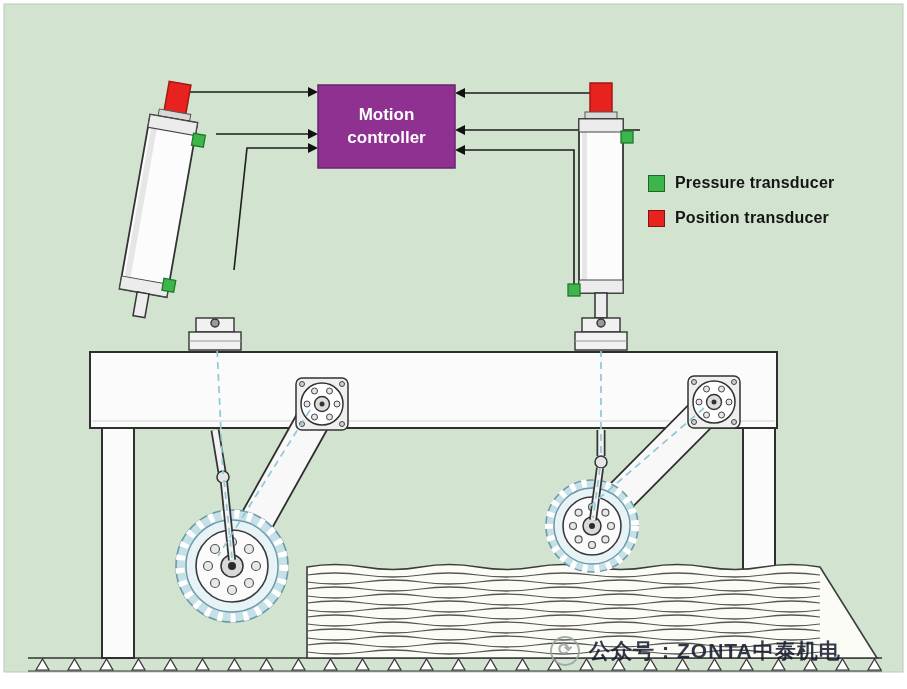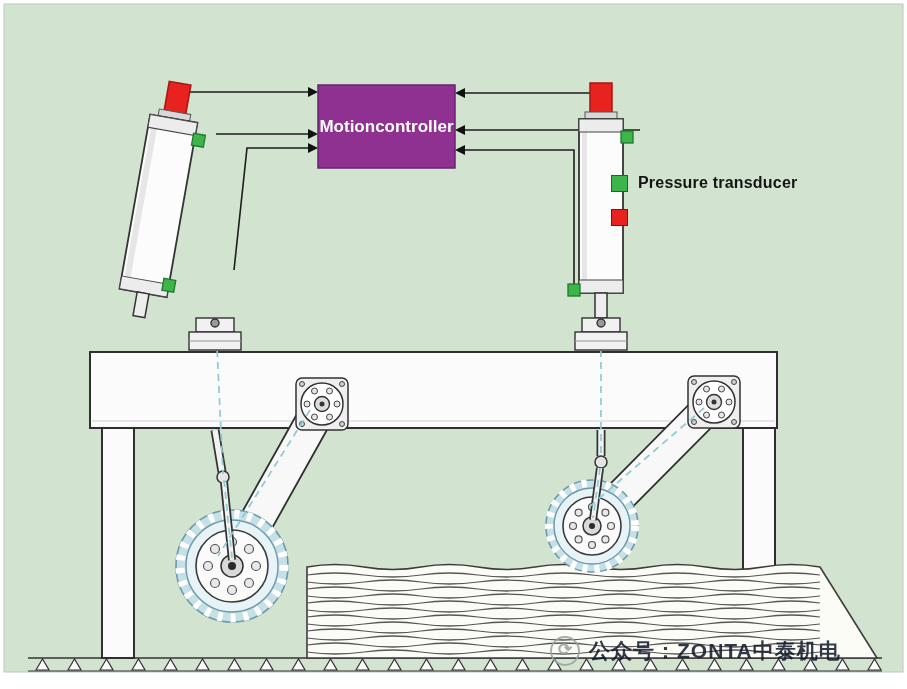--- a/index.html
+++ b/index.html
@@ -3,26 +3,26 @@
 <meta charset="utf-8">
 <style>
   html,body{margin:0;padding:0;background:#ffffff;}
   .stage{
     position:relative;width:907px;height:689px;overflow:hidden;
     font-family:"Liberation Sans",sans-serif;background:#ffffff;
   }
   .stage svg{position:absolute;left:0;top:0;}
   .controller-label{
     position:absolute;left:318px;top:85px;width:137px;height:84px;
-    display:flex;align-items:center;justify-content:center;
+    display:flex;flex-direction:column;align-items:center;justify-content:center;
     color:#ffffff;font-size:17px;font-weight:bold;line-height:1.35;text-align:center;
     pointer-events:none;
   }
   .legend{
-    position:absolute;left:611px;top:174px;display:flex;flex-direction:column;row-gap:17px;
+    position:absolute;left:648px;top:174px;display:flex;flex-direction:column;row-gap:17px;
   }
   .legend-row{display:flex;align-items:center;column-gap:10px;}
   .swatch{width:15px;height:15px;display:inline-block;border:1px solid rgba(0,0,0,.45);}
   .swatch.green{background:#3db54a;}
   .swatch.red{background:#e8231f;}
   .legend-label{font-size:16px;font-weight:600;color:#151515;letter-spacing:.2px;}
   .watermark{
     position:absolute;left:550px;top:636px;display:flex;align-items:center;column-gap:9px;
     opacity:.85;
   }
@@ -270,20 +270,21 @@
   <span>controller</span>
 </div>
 
 <div class="legend">
   <div class="legend-row">
     <span class="swatch green"></span>
     <span class="legend-label">Pressure transducer</span>
   </div>
   <div class="legend-row">
     <span class="swatch red"></span>
+    <span class="legend-label">Position transducer</span>
   </div>
 </div>
 
 <div class="watermark">
   <span class="wm-icon">⟳</span>
   <span class="wm-text">公众号：ZONTA中泰机电</span>
 </div>
 
 </div>
 

